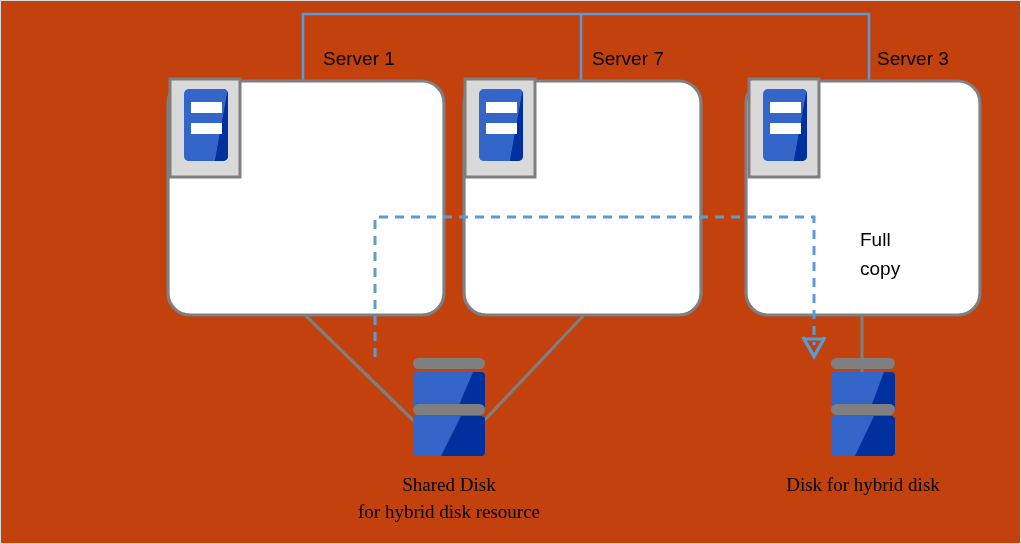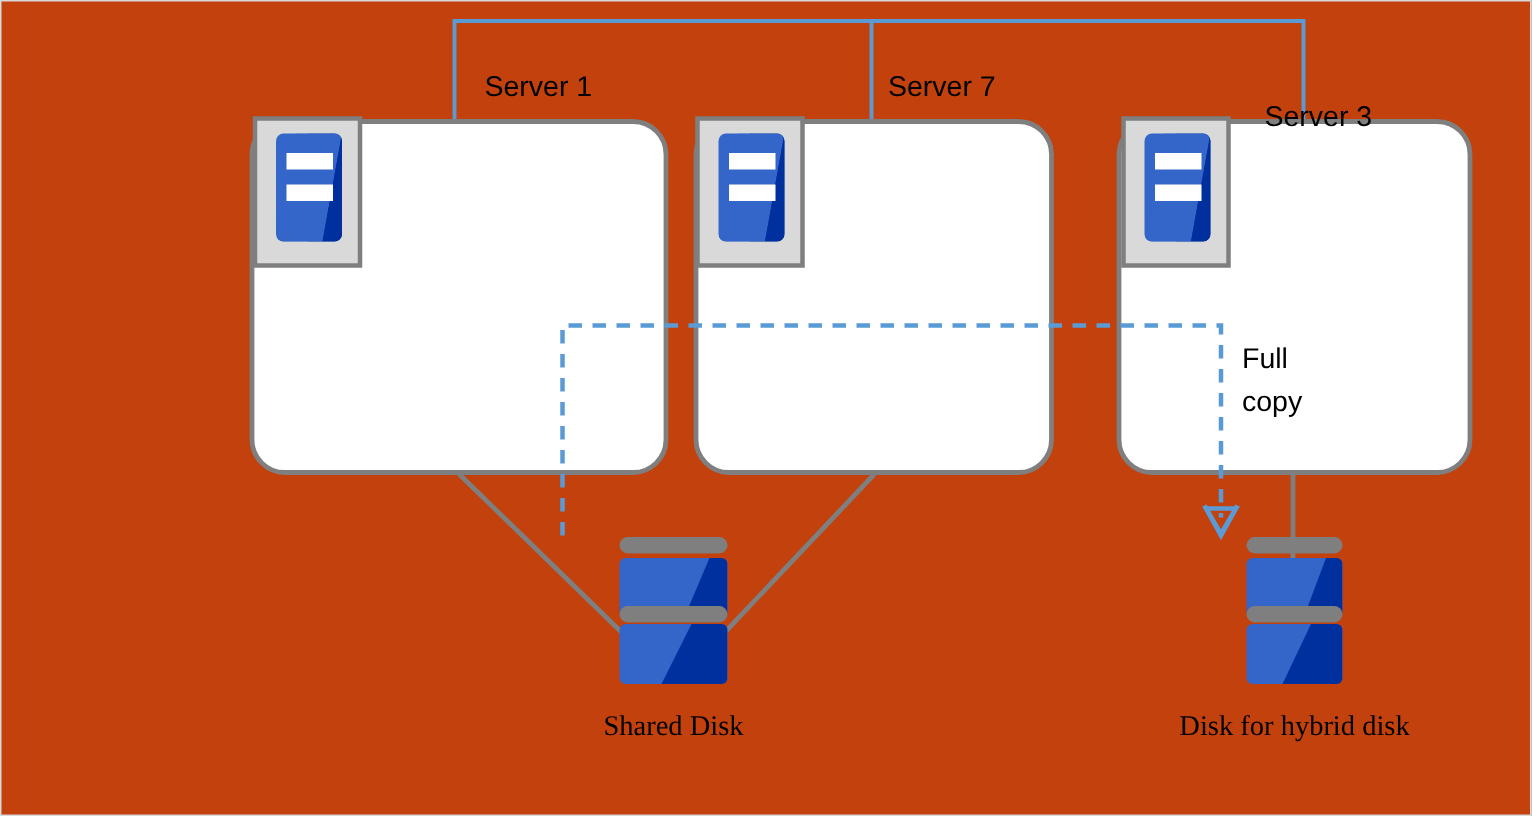--- a/index.html
+++ b/index.html
@@ -37,20 +37,21 @@
   .disk-caption {
     text-align: center;
     font-size: 19px;
     line-height: 27px;
     font-family: Liberation Serif, serif;
   }
   .fullcopy-label {
     font-size: 19px;
     line-height: 29px;
     text-align: left;
+    margin-left: 32px;
   }
 </style>
 </head>
 <body>
 
 <div id="canvas">
 
   <svg id="vector-layer" viewBox="0 0 1021 544" xmlns="http://www.w3.org/2000/svg">
 
     <defs>
@@ -172,25 +173,26 @@
         <polygon points="894,415 894,455 854,455 873,415" fill="#002f9e"></polygon>
       </g>
     </g>
 
   </svg>
 
   <div class="txt server-label" style="left:322px; top:45px;">Server 1</div>
 
   <div class="txt server-label" style="left:591px; top:45px;">Server 7</div>
 
-  <div class="txt server-label" style="left:842px; top:45px;margin-top:20px;">Server 3</div>
+  <div class="txt server-label" style="left:876px; top:45px;">Server 3</div>
 
   <div class="txt fullcopy-label" style="left:827px; top:224px;">Full</div>
 
   <div class="txt fullcopy-label" style="left:827px; top:253px;text-align:right;">copy</div>
 
   <div class="txt disk-caption" style="left:248px; top:470px; width:400px;">Shared Disk</div>
 
+  <div class="txt disk-caption" style="left:248px; top:497px; width:400px;">for hybrid disk resource</div>
 
   <div class="txt disk-caption" style="left:712px; top:470px; width:300px;">Disk for hybrid disk</div>
 
 
 </div>
 
 </body></html>

